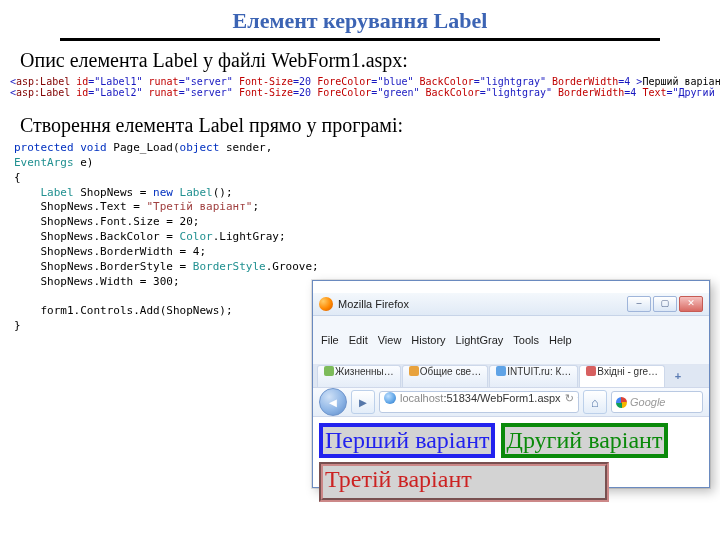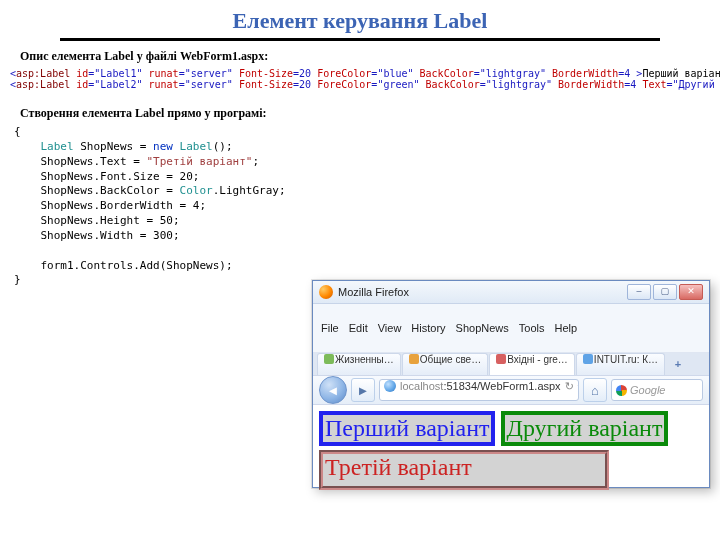--- a/index.html
+++ b/index.html
@@ -25,22 +25,22 @@
     font-size: 22px;
     margin: 8px 0 0 0;
   }
   .hr {
     margin: 4px 60px 8px 60px;
     border: none;
     border-top: 3px solid #000;
   }
   .section {
     font-family: "Comic Sans MS", "Comic Sans", cursive;
-    font-weight: bold;
-    font-size: 12px;
+    font-weight: normal;
+    font-size: 20px;
     margin: 4px 0 4px 20px;
   }
   
   .code1 {
     font-family: Consolas, monospace;
     font-size: 10px;
     margin: 4px 10px 6px 10px;
     white-space: nowrap;
   }
   .c-tag   { color: #800000; }
@@ -74,20 +74,21 @@
     box-shadow: 0 0 0 1px rgba(0,0,0,.1), 4px 4px 10px rgba(0,0,0,.25);
     font-size: 11px;
   }
   .browser .titlebar {
     display: flex;
     align-items: center;
     height: 22px;
     background: linear-gradient(#f4f8fc, #e0eaf6);
     border-bottom: 1px solid #c7d4e8;
     padding: 0 6px;
+    margin-top: 12px;
   }
   .ff-icon {
     width: 14px; height: 14px;
     border-radius: 50%;
     background: radial-gradient(circle at 30% 30%, #ffcc66, #ff8800 55%, #cc5500);
     margin-right: 5px;
     flex: none;
   }
   .window-title { color: #222; flex: 1; }
   .win-btns { display: flex; gap: 2px; }
@@ -252,27 +253,28 @@
       <span class="c-attr">ForeColor</span><span class="c-punct">=</span><span class="c-val">"green"</span>
       <span class="c-attr">BackColor</span><span class="c-punct">=</span><span class="c-val">"lightgray"</span>
       <span class="c-attr">BorderWidth</span><span class="c-punct">=</span><span class="c-val">4</span>
       <span class="c-attr">Text</span><span class="c-punct">=</span><span class="c-val">"Другий варіант"</span>
     </div>
   </div>
 
   <div class="section" style="margin-top:16px">Створення елемента Label прямо у програмі:</div>
 
   <div class="code2">
+    <div><span class="kw">protected</span> <span class="kw">void</span><span class="plain"> Page_Load(</span><span class="kw">object</span><span class="plain"> sender, </span><span class="typ">EventArgs</span><span class="plain"> e)</span></div>
     <div class="plain">{</div>
     <div>&nbsp;&nbsp;&nbsp;&nbsp;<span class="typ">Label</span><span class="plain"> ShopNews = </span><span class="kw">new</span> <span class="typ">Label</span><span class="plain">();</span></div>
     <div><span class="plain" style="white-space:pre">    ShopNews.Text = </span><span class="str">"Третій варіант"</span><span class="plain">;</span></div>
     <div class="plain" style="white-space:pre">    ShopNews.Font.Size = 20;</div>
     <div><span class="plain" style="white-space:pre">    ShopNews.BackColor = </span><span class="typ">Color</span><span class="plain">.LightGray;</span></div>
     <div class="plain" style="white-space:pre">    ShopNews.BorderWidth = 4;</div>
-    <div class="plain" style="white-space:pre">    ShopNews.Height = 50;</div>
+    <div><span class="plain" style="white-space:pre">    ShopNews.BorderStyle = </span><span class="typ">BorderStyle</span><span class="plain">.Groove;</span></div>
     <div class="plain" style="white-space:pre">    ShopNews.Width = 300;</div>
     <div>&nbsp;</div>
     <div class="plain" style="white-space:pre">    form1.Controls.Add(ShopNews);</div>
     <div class="plain">}</div>
   </div>
 
   <div class="browser">
     <div class="titlebar">
       <div class="ff-icon"></div>
       <div class="window-title">Mozilla Firefox</div>
@@ -280,40 +282,40 @@
         <div class="win-btn">–</div>
         <div class="win-btn">▢</div>
         <div class="win-btn close">✕</div>
       </div>
     </div>
     <div class="menubar">
       <span>File</span>
       <span>Edit</span>
       <span>View</span>
       <span>History</span>
-      <span>ShopNews</span>
+      <span>LightGray</span>
       <span>Tools</span>
       <span>Help</span>
     </div>
     <div class="tabstrip">
       <div class="tab">
           <span class="dot green"></span>
           <span>Жизненны…</span>
         </div>
       <div class="tab">
           <span class="dot orange"></span>
           <span>Общие све…</span>
         </div>
+      <div class="tab">
+          <span class="dot blue"></span>
+          <span>INTUIT.ru: К…</span>
+        </div>
       <div class="tab active">
           <span class="dot red"></span>
           <span>Вхідні - gre…</span>
-        </div>
-      <div class="tab">
-          <span class="dot blue"></span>
-          <span>INTUIT.ru: К…</span>
         </div>
       <div class="tab-add">+</div>
     </div>
     <div class="navbar">
       <div class="nav-btn back">◄</div>
       <div class="nav-btn">►</div>
       <div class="urlbox">
         <div class="globe"></div>
         <span class="urltext"><span class="urlhost">localhost</span><span>:51834/WebForm1.aspx</span></span>
         <span class="url-ctrls">

